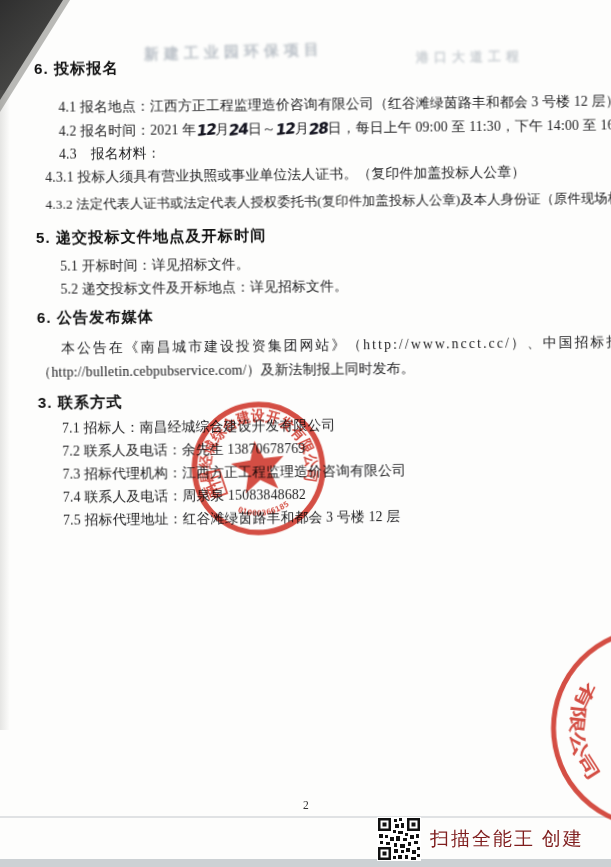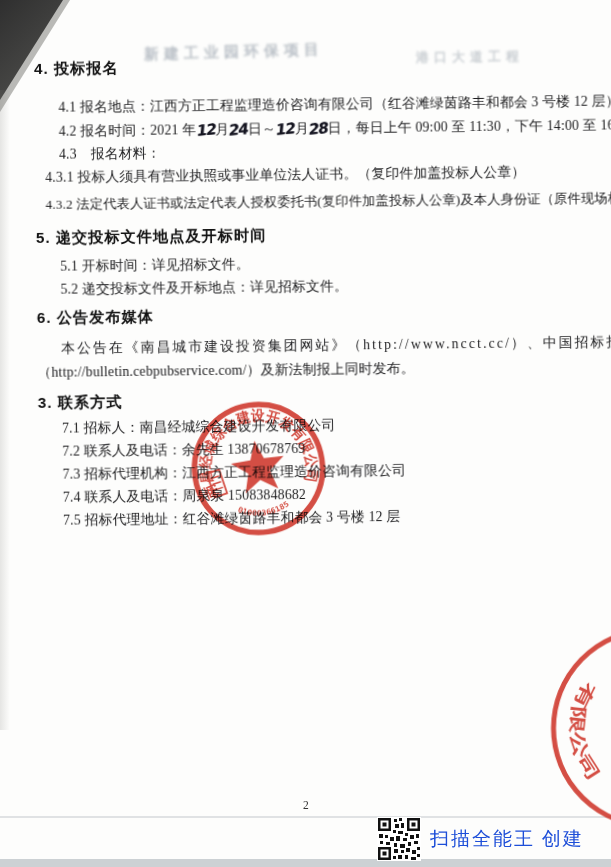--- a/index.html
+++ b/index.html
@@ -57,41 +57,41 @@
   .seal{position:absolute;mix-blend-mode:multiply;opacity:.9;}
   .footer-pagenum{
     position:absolute;left:303px;top:799px;font-size:11.5px;color:#333;
     font-family:"Liberation Serif",serif;
   }
   .camscanner{
     position:absolute;left:377px;top:816px;height:46px;display:flex;
     align-items:center;gap:9px;
   }
   .camscanner .caption{
-    font-size:19px;color:#1d4ed8;letter-spacing:2px;
+    font-size:19px;color:#7f1d1d;letter-spacing:2px;
     font-family:"Liberation Serif",serif;white-space:nowrap;
   }
 </style>
 </head>
 <body>
 
 <div class="page">
 
   <div class="corner-soft"></div>
   <div class="corner-dark"></div>
   <div class="left-edge"></div>
   <div class="page-bottom-edge"></div>
   <div class="scan-strip"></div>
 
   <div class="doc">
 
     <div class="ghost" style="left:148px;top:42px;transform:rotate(-1deg);">新建工业园环保项目</div>
     <div class="ghost" style="left:420px;top:50px;font-size:13px;opacity:.32;">港口大道工程</div>
 
-    <div class="heading" style="left:38px;top:56px;">4. 投标报名</div>
+    <div class="heading" style="left:38px;top:56px;">6. 投标报名</div>
     <div class="line" style="left:62px;top:96px;">4.1 报名地点：江西方正工程监理造价咨询有限公司（红谷滩绿茵路丰和都会 3 号楼 12 层）。</div>
     <div class="line" style="left:62px;top:119px;">
       <span>4.2 报名时间：2021 年</span><span class="hand">12</span><span>月</span><span class="hand">24</span><span>日</span><span>～</span><span class="hand">12</span><span>月</span><span class="hand">28</span><span>日，每日上午 09:00 至 11:30，下午 14:00 至 16:30。</span>
     </div>
     <div class="line" style="left:62px;top:143px;">4.3　报名材料：</div>
     <div class="line" style="left:48px;top:166px;">4.3.1 投标人须具有营业执照或事业单位法人证书。（复印件加盖投标人公章）</div>
     <div class="line" style="left:48px;top:193px;font-size:13.2px;">4.3.2 法定代表人证书或法定代表人授权委托书(复印件加盖投标人公章)及本人身份证（原件现场核查）。</div>
 
     <div class="heading" style="left:38px;top:225px;">5. 递交投标文件地点及开标时间</div>
     <div class="line" style="left:62px;top:255px;">5.1 开标时间：详见招标文件。</div>

